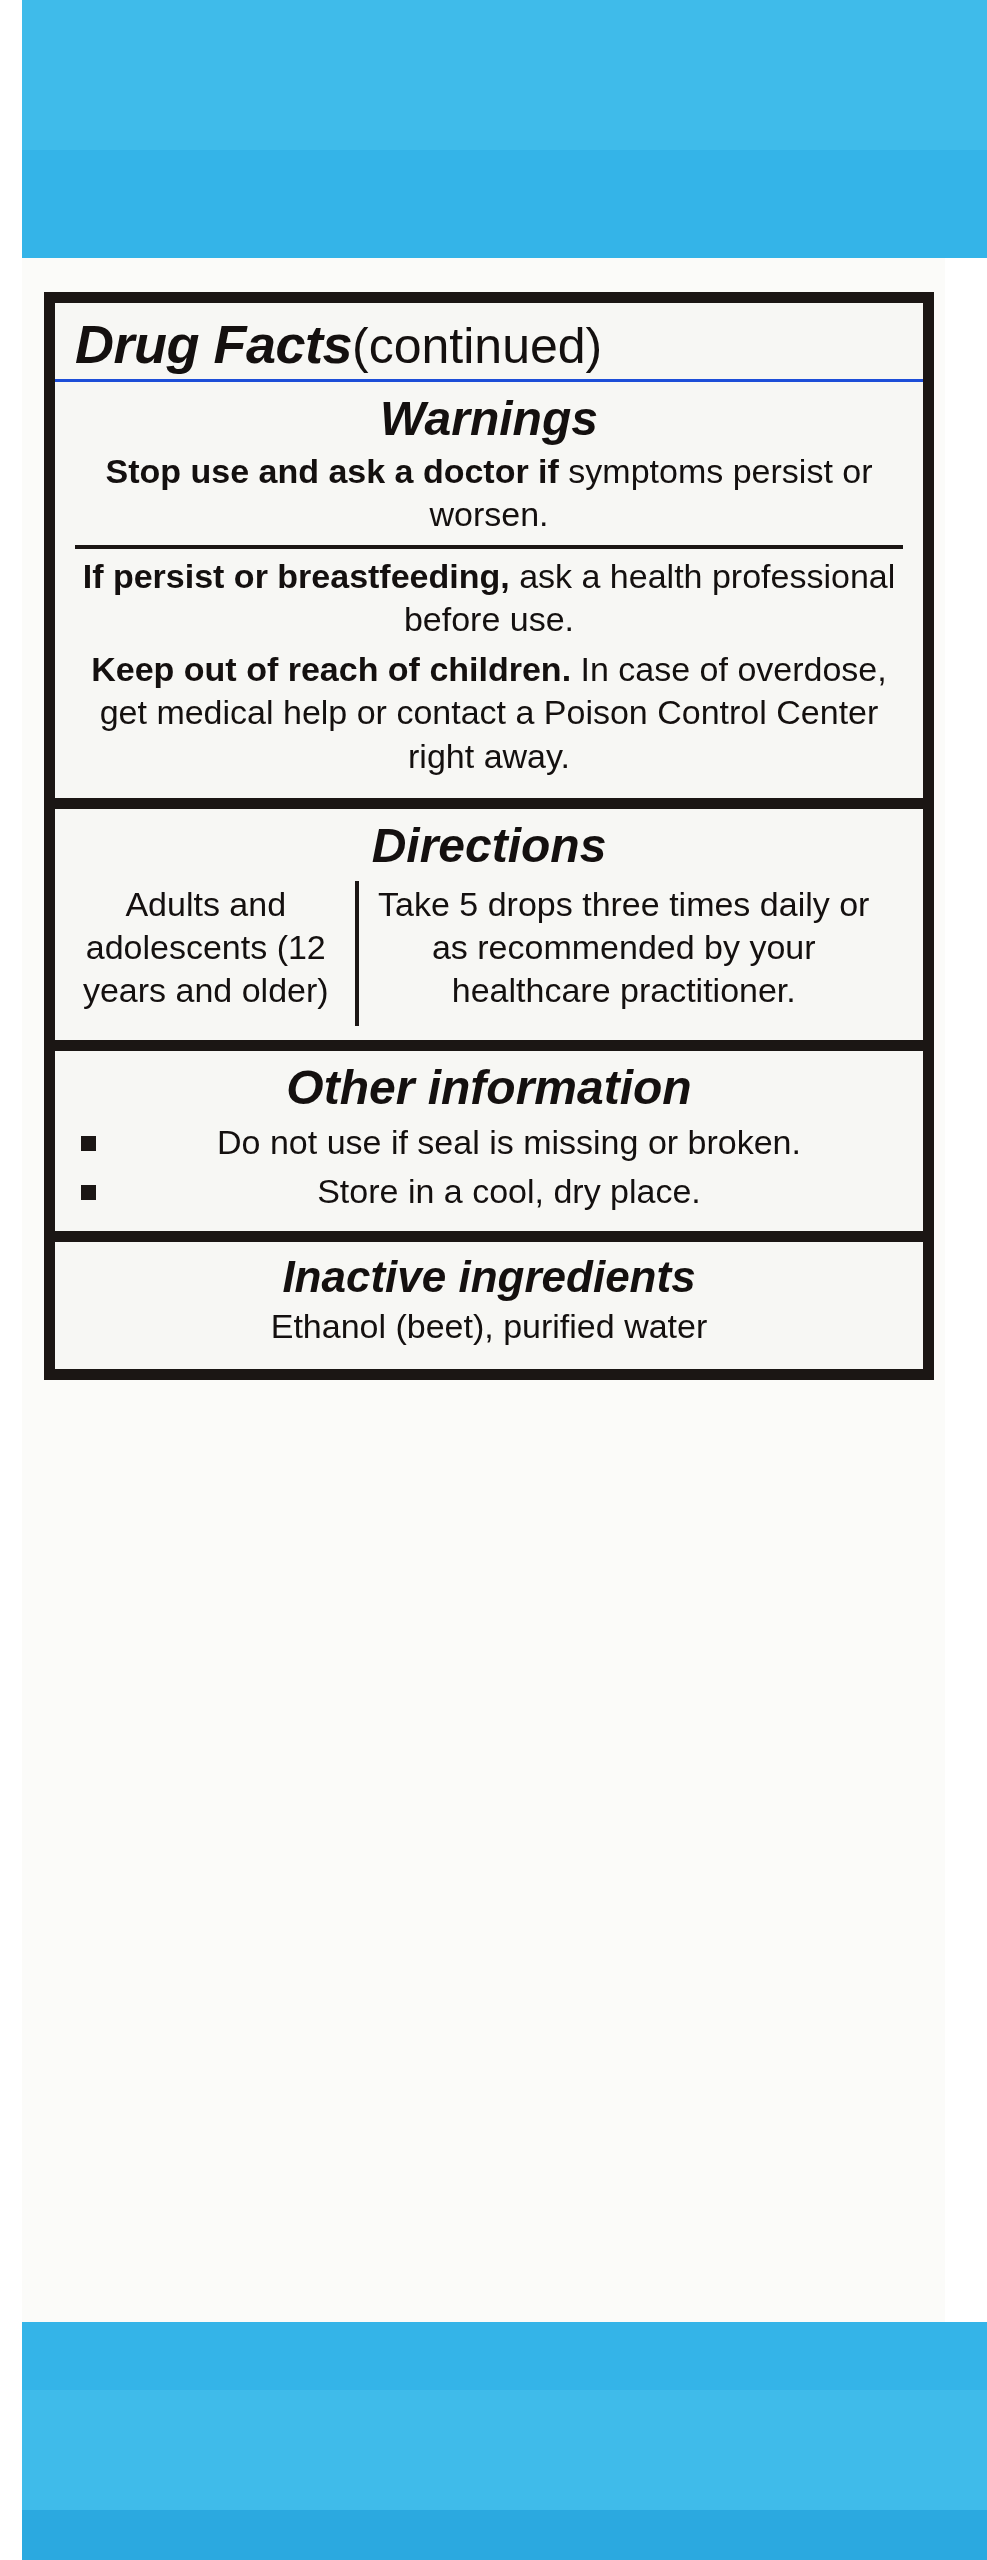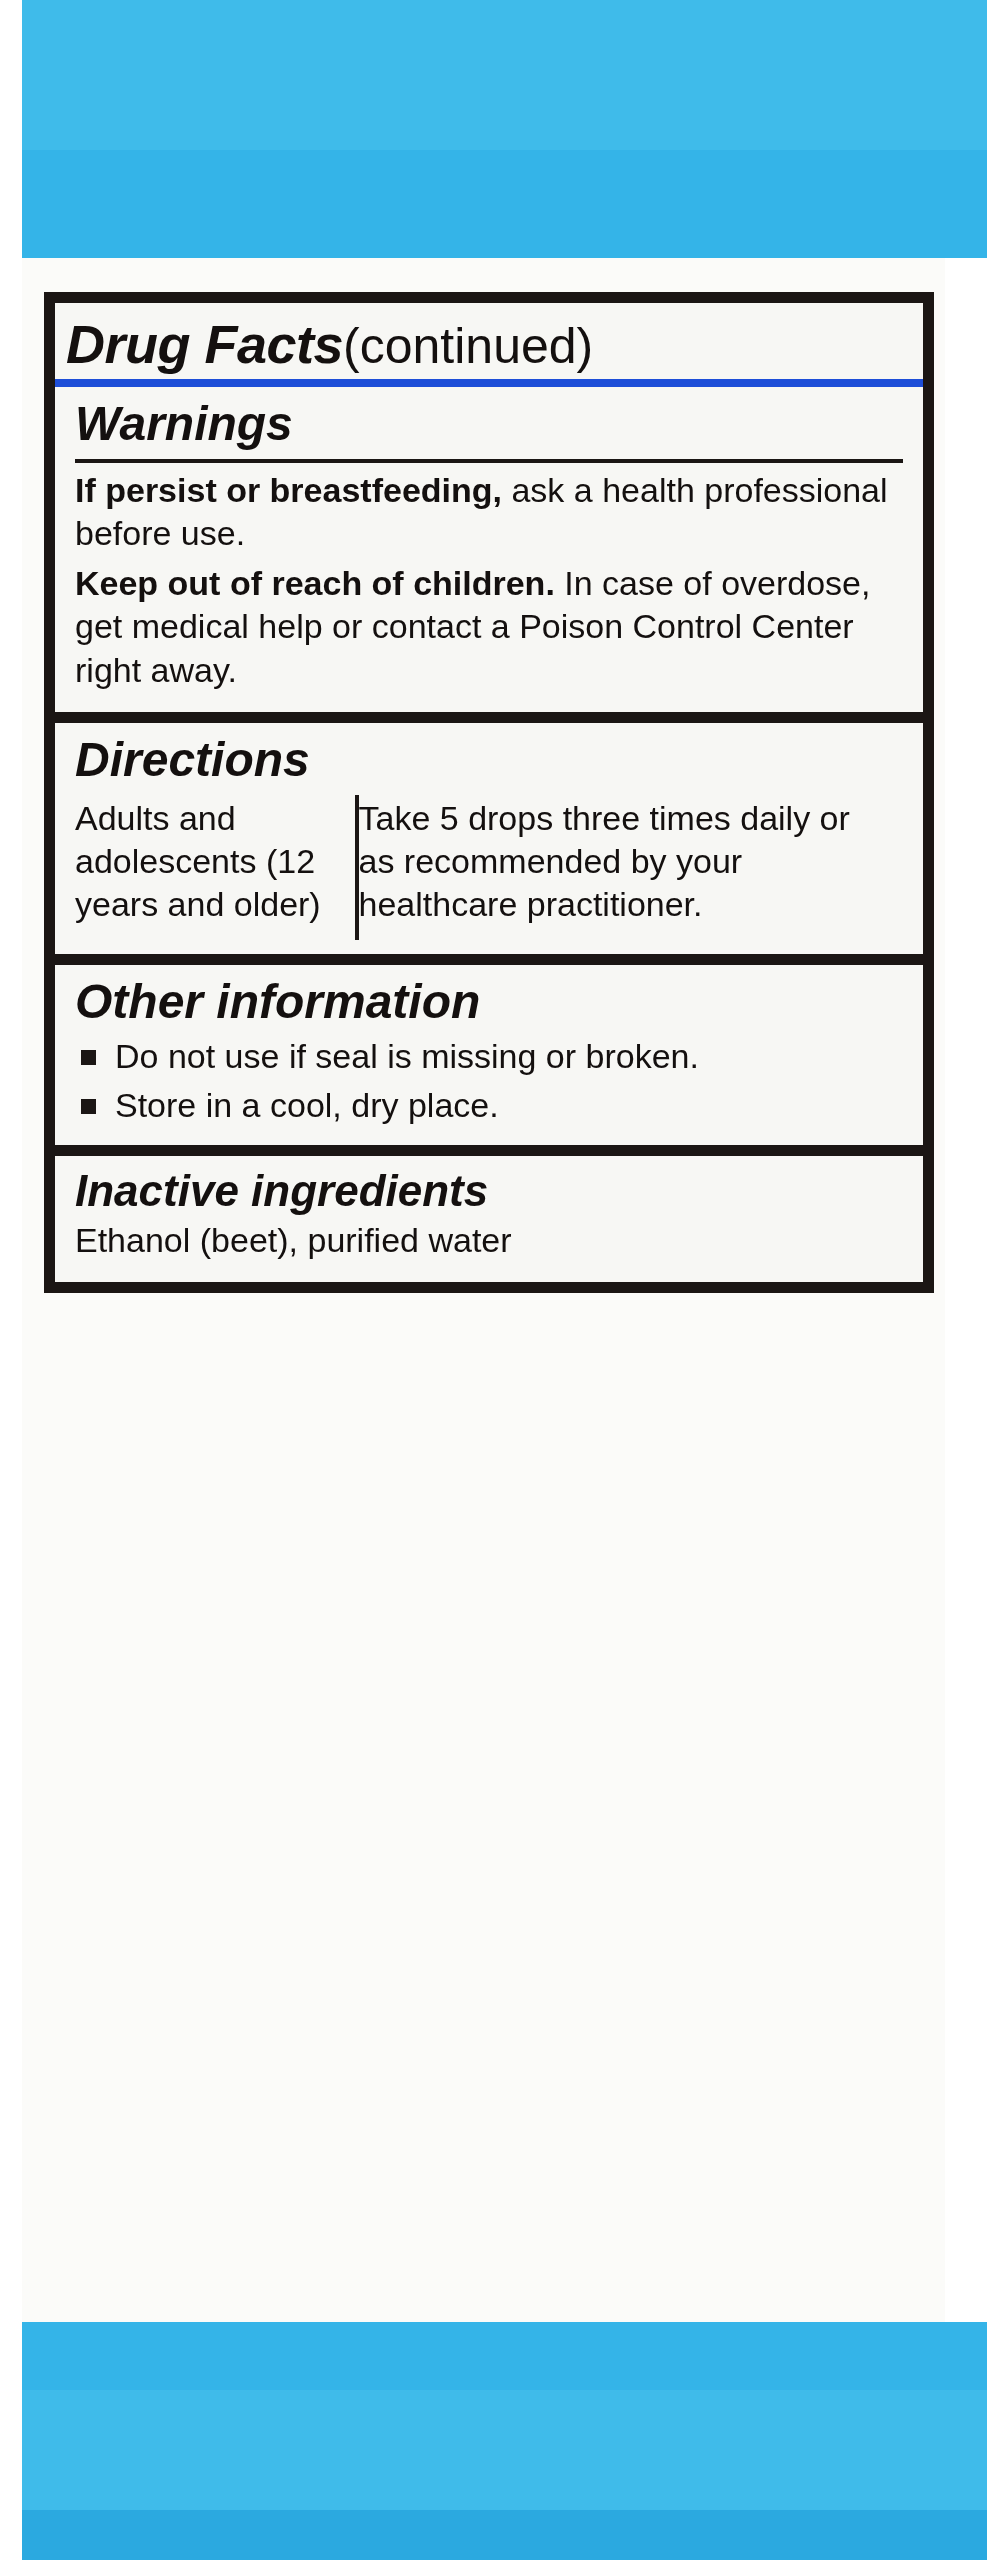--- a/index.html
+++ b/index.html
@@ -80,39 +80,40 @@
     width: 890px;
     background: #f7f7f4;
     border: 11px solid #1b1614;
     box-sizing: border-box;
     color: #14100f;
   }
 
   .title-row {
     display: flex;
     align-items: baseline;
-    padding: 14px 20px 8px 11px;
-    border-bottom: 8px solid #1d4ed8;
+    padding: 14px 20px 8px 20px;
+    border-bottom: 3px solid #1d4ed8;
   }
   .title-main {
     font-size: 54px;
     font-weight: bold;
     font-style: italic;
     letter-spacing: -0.5px;
     line-height: 1;
   }
   .title-sub {
     font-size: 50px;
     font-weight: normal;
     line-height: 1;
   }
 
   .section {
     border-bottom: 11px solid #1b1614;
     padding: 6px 20px 14px 20px;
+    text-align: center;
   }
   .section:last-child { border-bottom: none; }
 
   .sec-head {
     font-size: 48px;
     font-style: italic;
     font-weight: bold;
     line-height: 1.12;
     margin: 4px 0 2px 0;
   }
@@ -195,20 +196,21 @@
 
   <div class="facts-box">
 
     <div class="title-row">
       <span class="title-main">Drug Facts</span>
       <span class="title-sub">(continued)</span>
     </div>
 
     <div class="section">
       <div class="sec-head">Warnings</div>
+      <div class="para"><b>Stop use and ask a doctor if</b><span> symptoms persist or worsen.</span></div>
       <div class="rule-thin"></div>
       <div class="para"><b>If persist or breastfeeding,</b><span> ask a health professional before use.</span></div>
       <div class="para"><b>Keep out of reach of children.</b><span> In case of overdose, get medical help or contact a Poison Control Center right away.</span></div>
     </div>
 
     <div class="section">
       <div class="sec-head">Directions</div>
       <table class="dir-table">
         <tbody>
             <tr>

